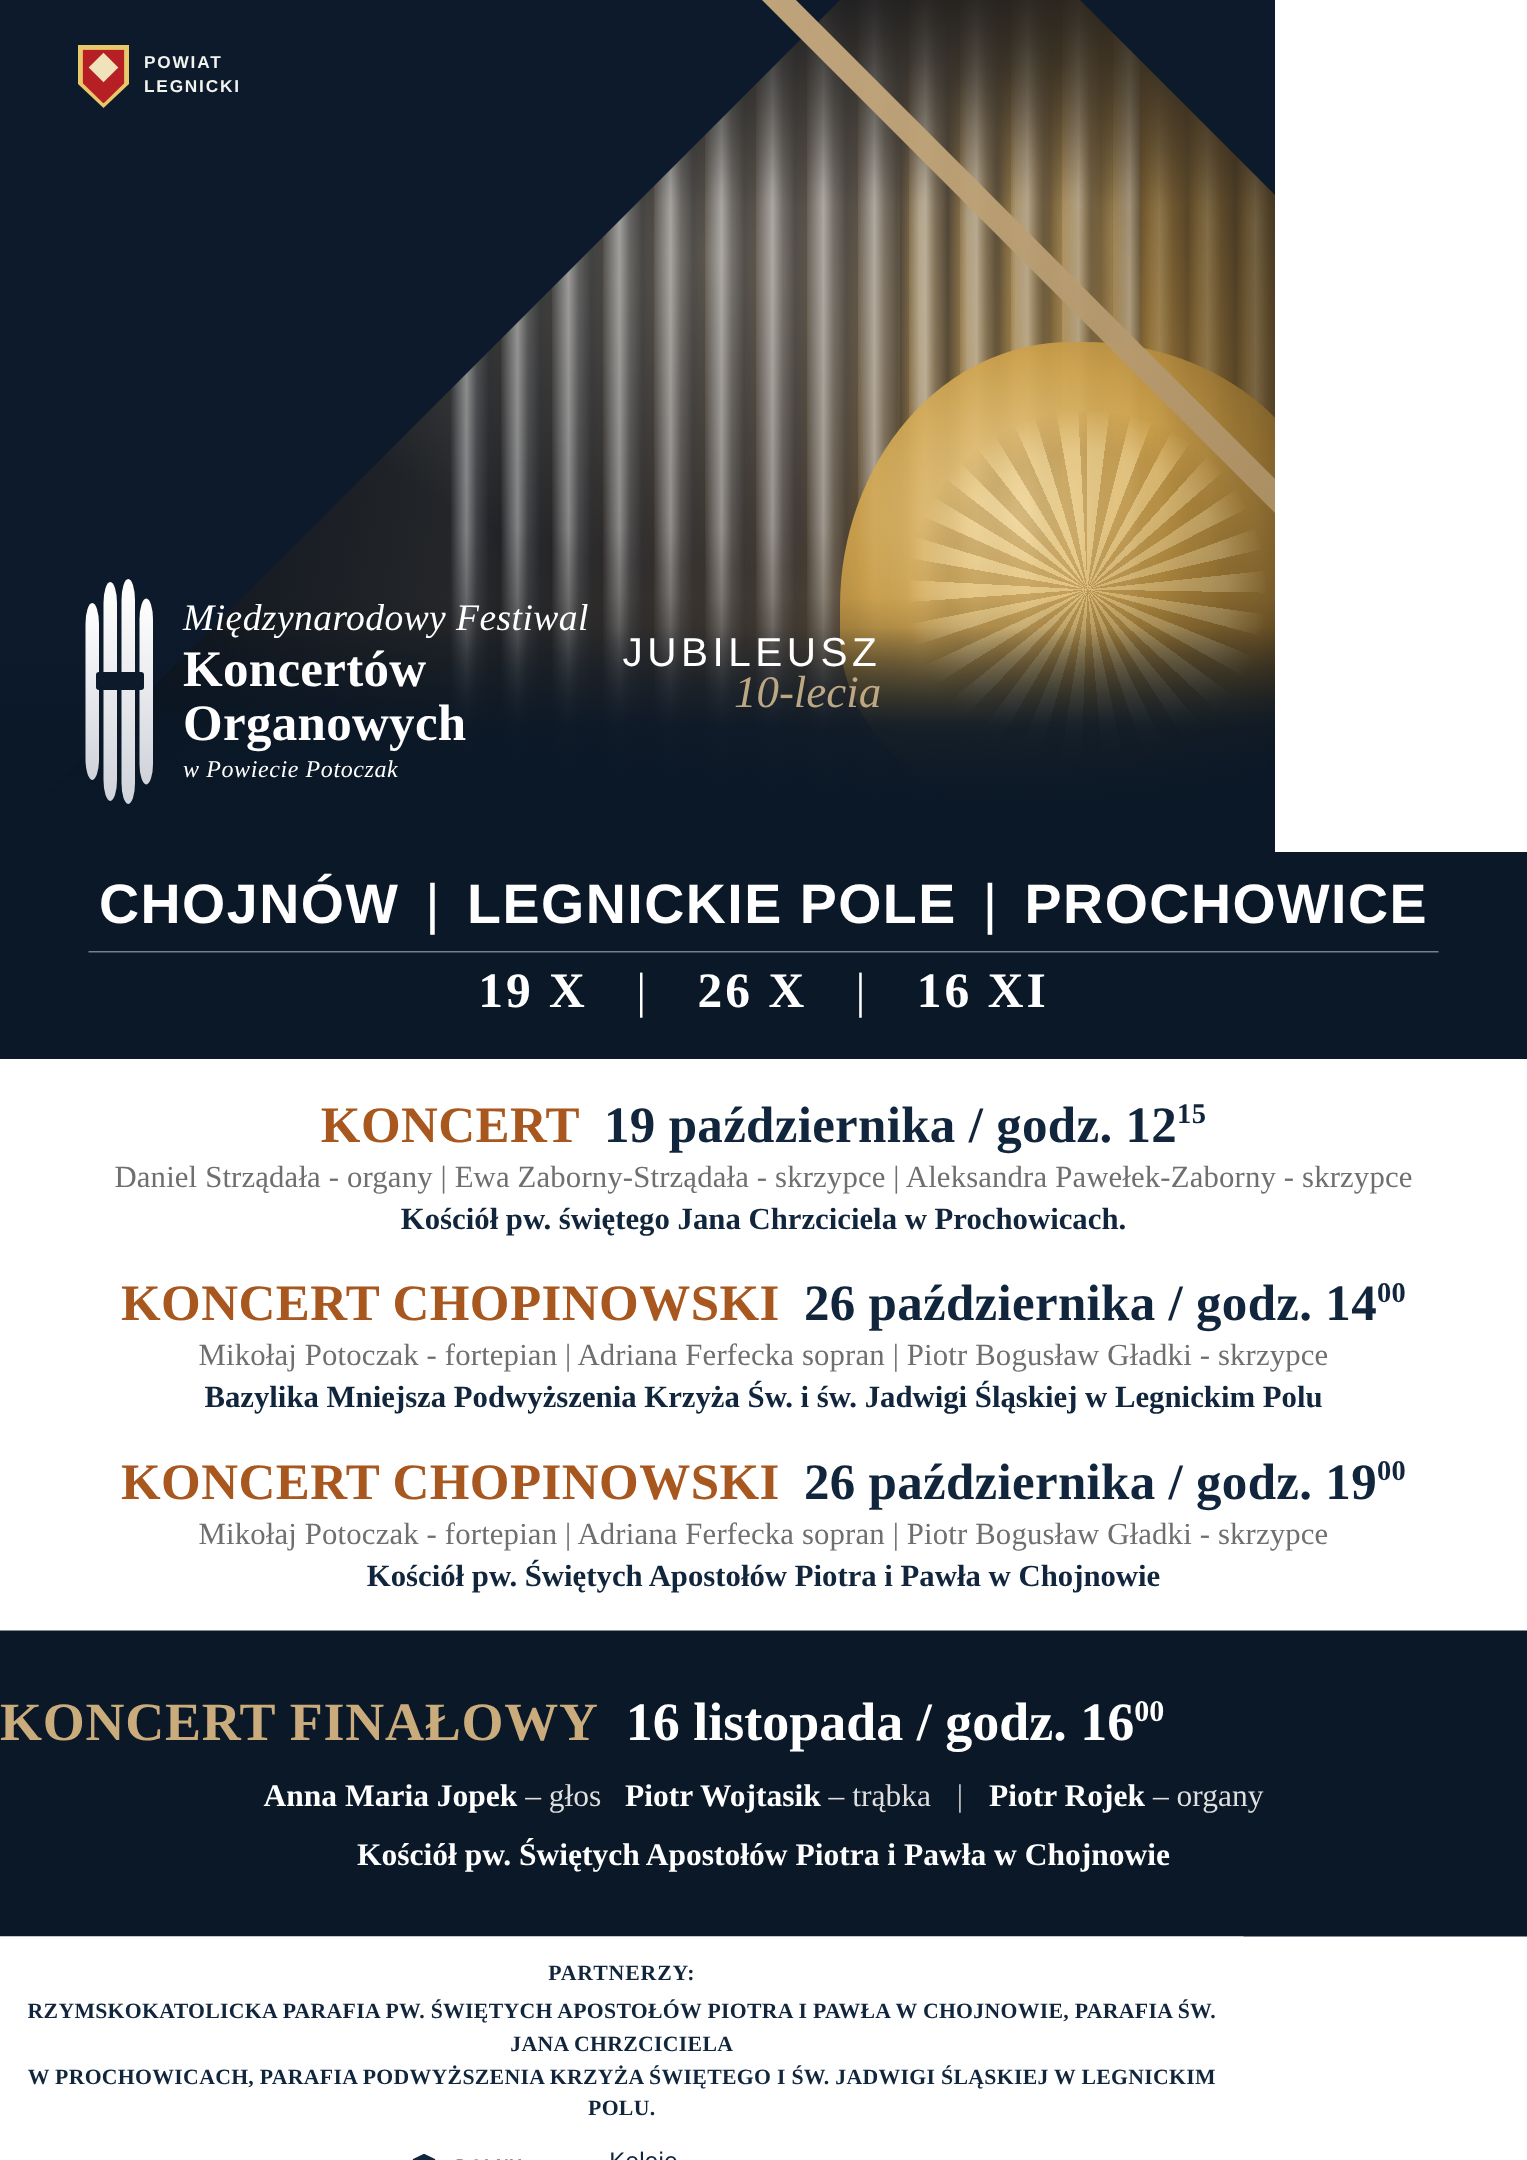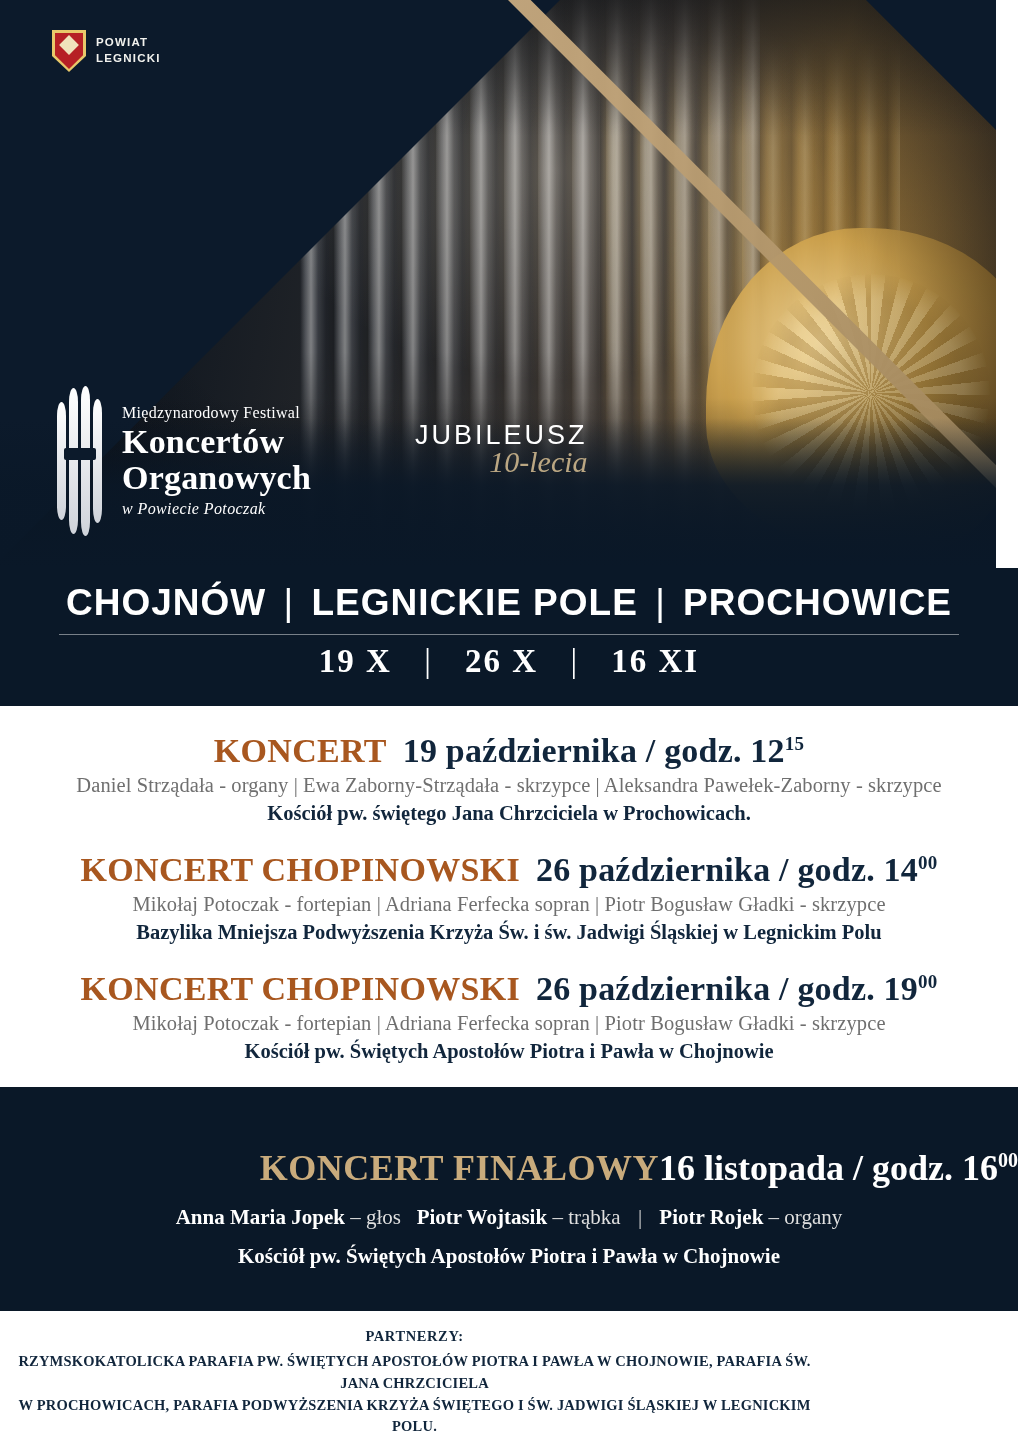--- a/index.html
+++ b/index.html
@@ -18,21 +18,21 @@
     position: relative;
     width: 1018px;
     height: 1440px;
     background: #ffffff;
     overflow: hidden;
   }
 
   
   .hero {
     position: relative;
-    width: 996px;
+    width: 850px;
     height: 568px;
     overflow: hidden;
     background: #10141b;
   }
   .hero-photo {
     position: absolute;
     inset: 0;
     background:
       radial-gradient(ellipse 420px 300px at 56% 30%, rgba(226,214,190,0.30), rgba(0,0,0,0) 70%),
       radial-gradient(ellipse 300px 420px at 88% 55%, rgba(198,150,62,0.55), rgba(0,0,0,0) 72%),
@@ -207,21 +207,22 @@
   .logo-mark:after {
     content: "";
     position: absolute;
     left: 8px; top: 62px;
     width: 32px; height: 12px;
     background: #0c1a2b;
     border-radius: 2px;
   }
   .logo-text { color: #ffffff; }
   .logo-line1 {
-    font-size: 16px;
+    font-style: italic;
+    font-size: 25px;
     letter-spacing: .3px;
     margin-bottom: 2px;
   }
   .logo-line2 {
     font-size: 34px;
     font-weight: bold;
     line-height: 1.05;
     letter-spacing: .2px;
   }
   .logo-line3 {
@@ -344,24 +345,24 @@
   .final-block {
     width: 1018px;
     background: #0a1828;
     color: #ffffff;
     text-align: center;
     padding: 40px 0 42px 0;
     box-sizing: border-box;
   }
   .f-head {
     display: flex;
-    justify-content: flex-end;
+    justify-content: flex-start;
     align-items: baseline;
+    gap: 18px;
     white-space: nowrap;
-    margin-top: 20px;
   }
   .f-title {
     font-weight: bold;
     font-size: 36px;
     color: #c9ab7c;
     letter-spacing: .5px;
   }
   .f-when {
     font-weight: bold;
     font-size: 36px;

